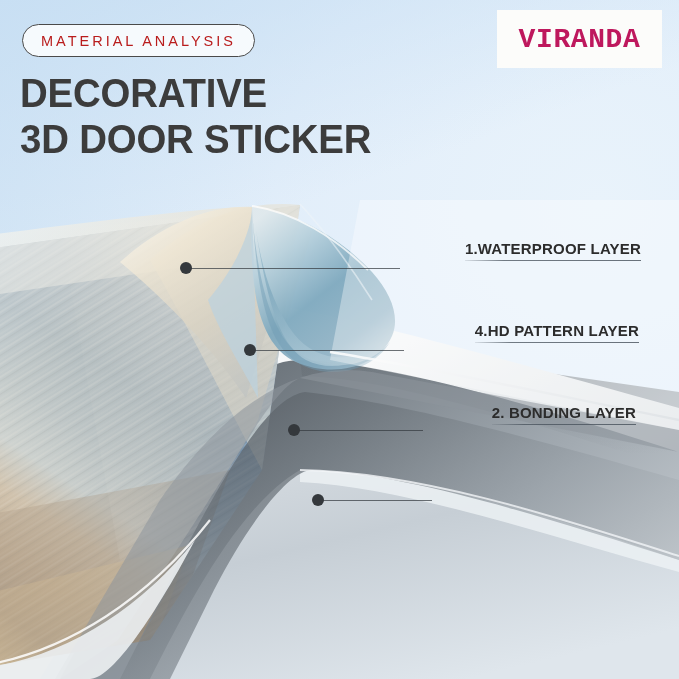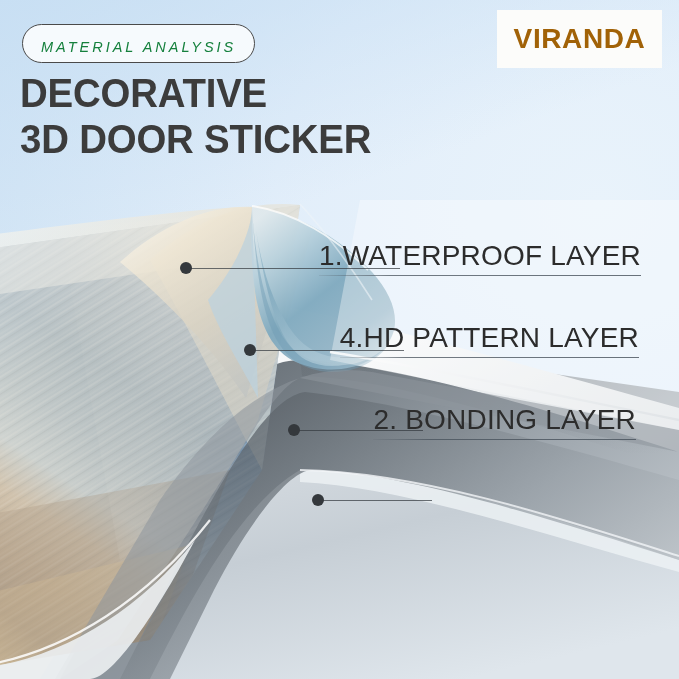--- a/index.html
+++ b/index.html
@@ -21,43 +21,42 @@
     content:"";position:absolute;inset:0;
     background:
       linear-gradient(160deg, rgba(198,222,243,.85) 0%, rgba(222,238,250,0) 34%),
       linear-gradient(20deg, rgba(196,220,242,.55) 0%, rgba(222,238,250,0) 30%);
     pointer-events:none;z-index:0;
   }
 
   
   .badge{
     position:absolute;left:22px;top:24px;
-    padding:14px 18px 7px 18px;
+    padding:8px 18px 7px 18px;
     border:1.4px solid #4a4a4a;
     border-radius:20px;
     background:#f6fafd;
     font-size:14.5px;
     letter-spacing:3.0px;
-    color:#15803d;
+    color:#b91c1c;
     font-weight:400;
     white-space:nowrap;
     z-index:6;
-    font-style:italic;
   }
   .logo-box{
     position:absolute;right:17px;top:10px;
     width:165px;height:58px;
     background:#fcfcfa;
     display:flex;align-items:center;justify-content:center;
     z-index:6;
   }
   .logo-text{
-    font-size:28px;font-weight:700;color:#a16207;
+    font-size:28px;font-weight:700;color:#be185d;
     letter-spacing:.6px;
-    font-family:Liberation Sans, sans-serif;
+    font-family:Liberation Mono, monospace;
   }
   .title{
     position:absolute;left:20px;top:70px;
     z-index:6;
     color:#3c3c3c;
     font-weight:700;
     font-size:40px;
     line-height:1.16;
     letter-spacing:-.2px;
     transform:scaleX(.96);
@@ -66,22 +65,22 @@
   .title div{white-space:nowrap;}
 
   
   #art{position:absolute;inset:0;z-index:2;}
 
   
   .callout{
     position:absolute;
     z-index:7;
     color:#2c2c2c;
-    font-weight:400;
-    font-size:28px;
+    font-weight:700;
+    font-size:15px;
     letter-spacing:.2px;
     white-space:nowrap;
     text-align:right;
   }
   .callout .rule{
     display:block;
     height:1.3px;
     background:linear-gradient(to right, rgba(90,100,110,.15), rgba(70,80,90,.75) 22%, rgba(70,80,90,.8));
     margin-top:3px;
   }

